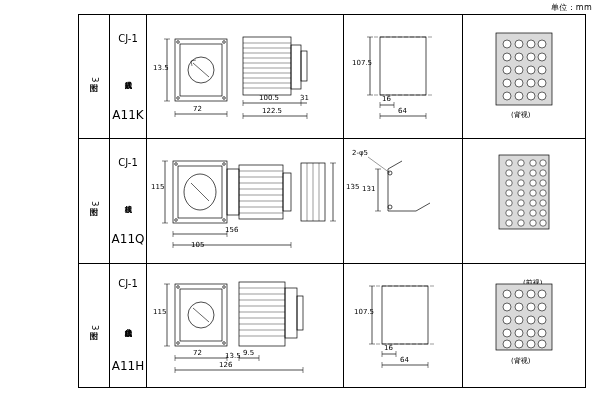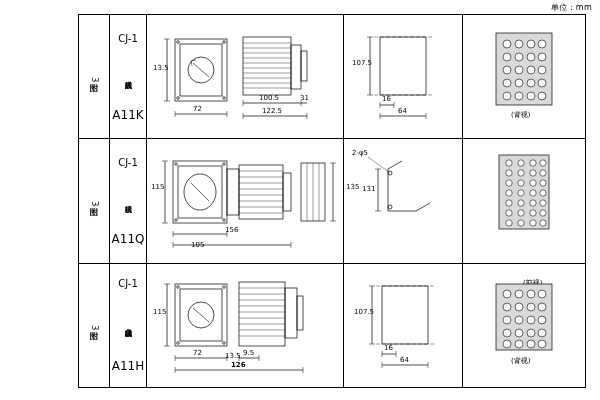--- a/index.html
+++ b/index.html
@@ -367,21 +367,21 @@
               <line x1="112" y1="91" x2="112" y2="97" stroke-width="0.5"></line>
               <line x1="28" y1="106" x2="156" y2="106"></line>
               <line x1="28" y1="103" x2="28" y2="109" stroke-width="0.5"></line>
               <line x1="156" y1="103" x2="156" y2="109" stroke-width="0.5"></line>
             </g>
           </svg>
           <div class="cap" style="left:6px;top:44px;">115</div>
           <div class="cap" style="left:46px;top:85px;">72</div>
           <div class="cap" style="left:78px;top:88px;">13.5</div>
           <div class="cap" style="left:96px;top:85px;">9.5</div>
-          <div class="cap" style="left:84px;top:97px;font-weight:bold;">126</div>
+          <div class="cap" style="left:72px;top:97px;">126</div>
         </div>
       </td>
       <td class="c4">
         <div class="cellwrap">
           <svg width="118" height="116" viewBox="0 0 118 116">
             <g stroke="#000" fill="none" stroke-width="0.7">
               <rect x="38" y="22" width="46" height="58"></rect>
               <g stroke-width="0.4">
                 <line x1="32" y1="22" x2="90" y2="22" stroke-dasharray="4,2"></line>
                 <line x1="32" y1="80" x2="90" y2="80" stroke-dasharray="4,2"></line>

